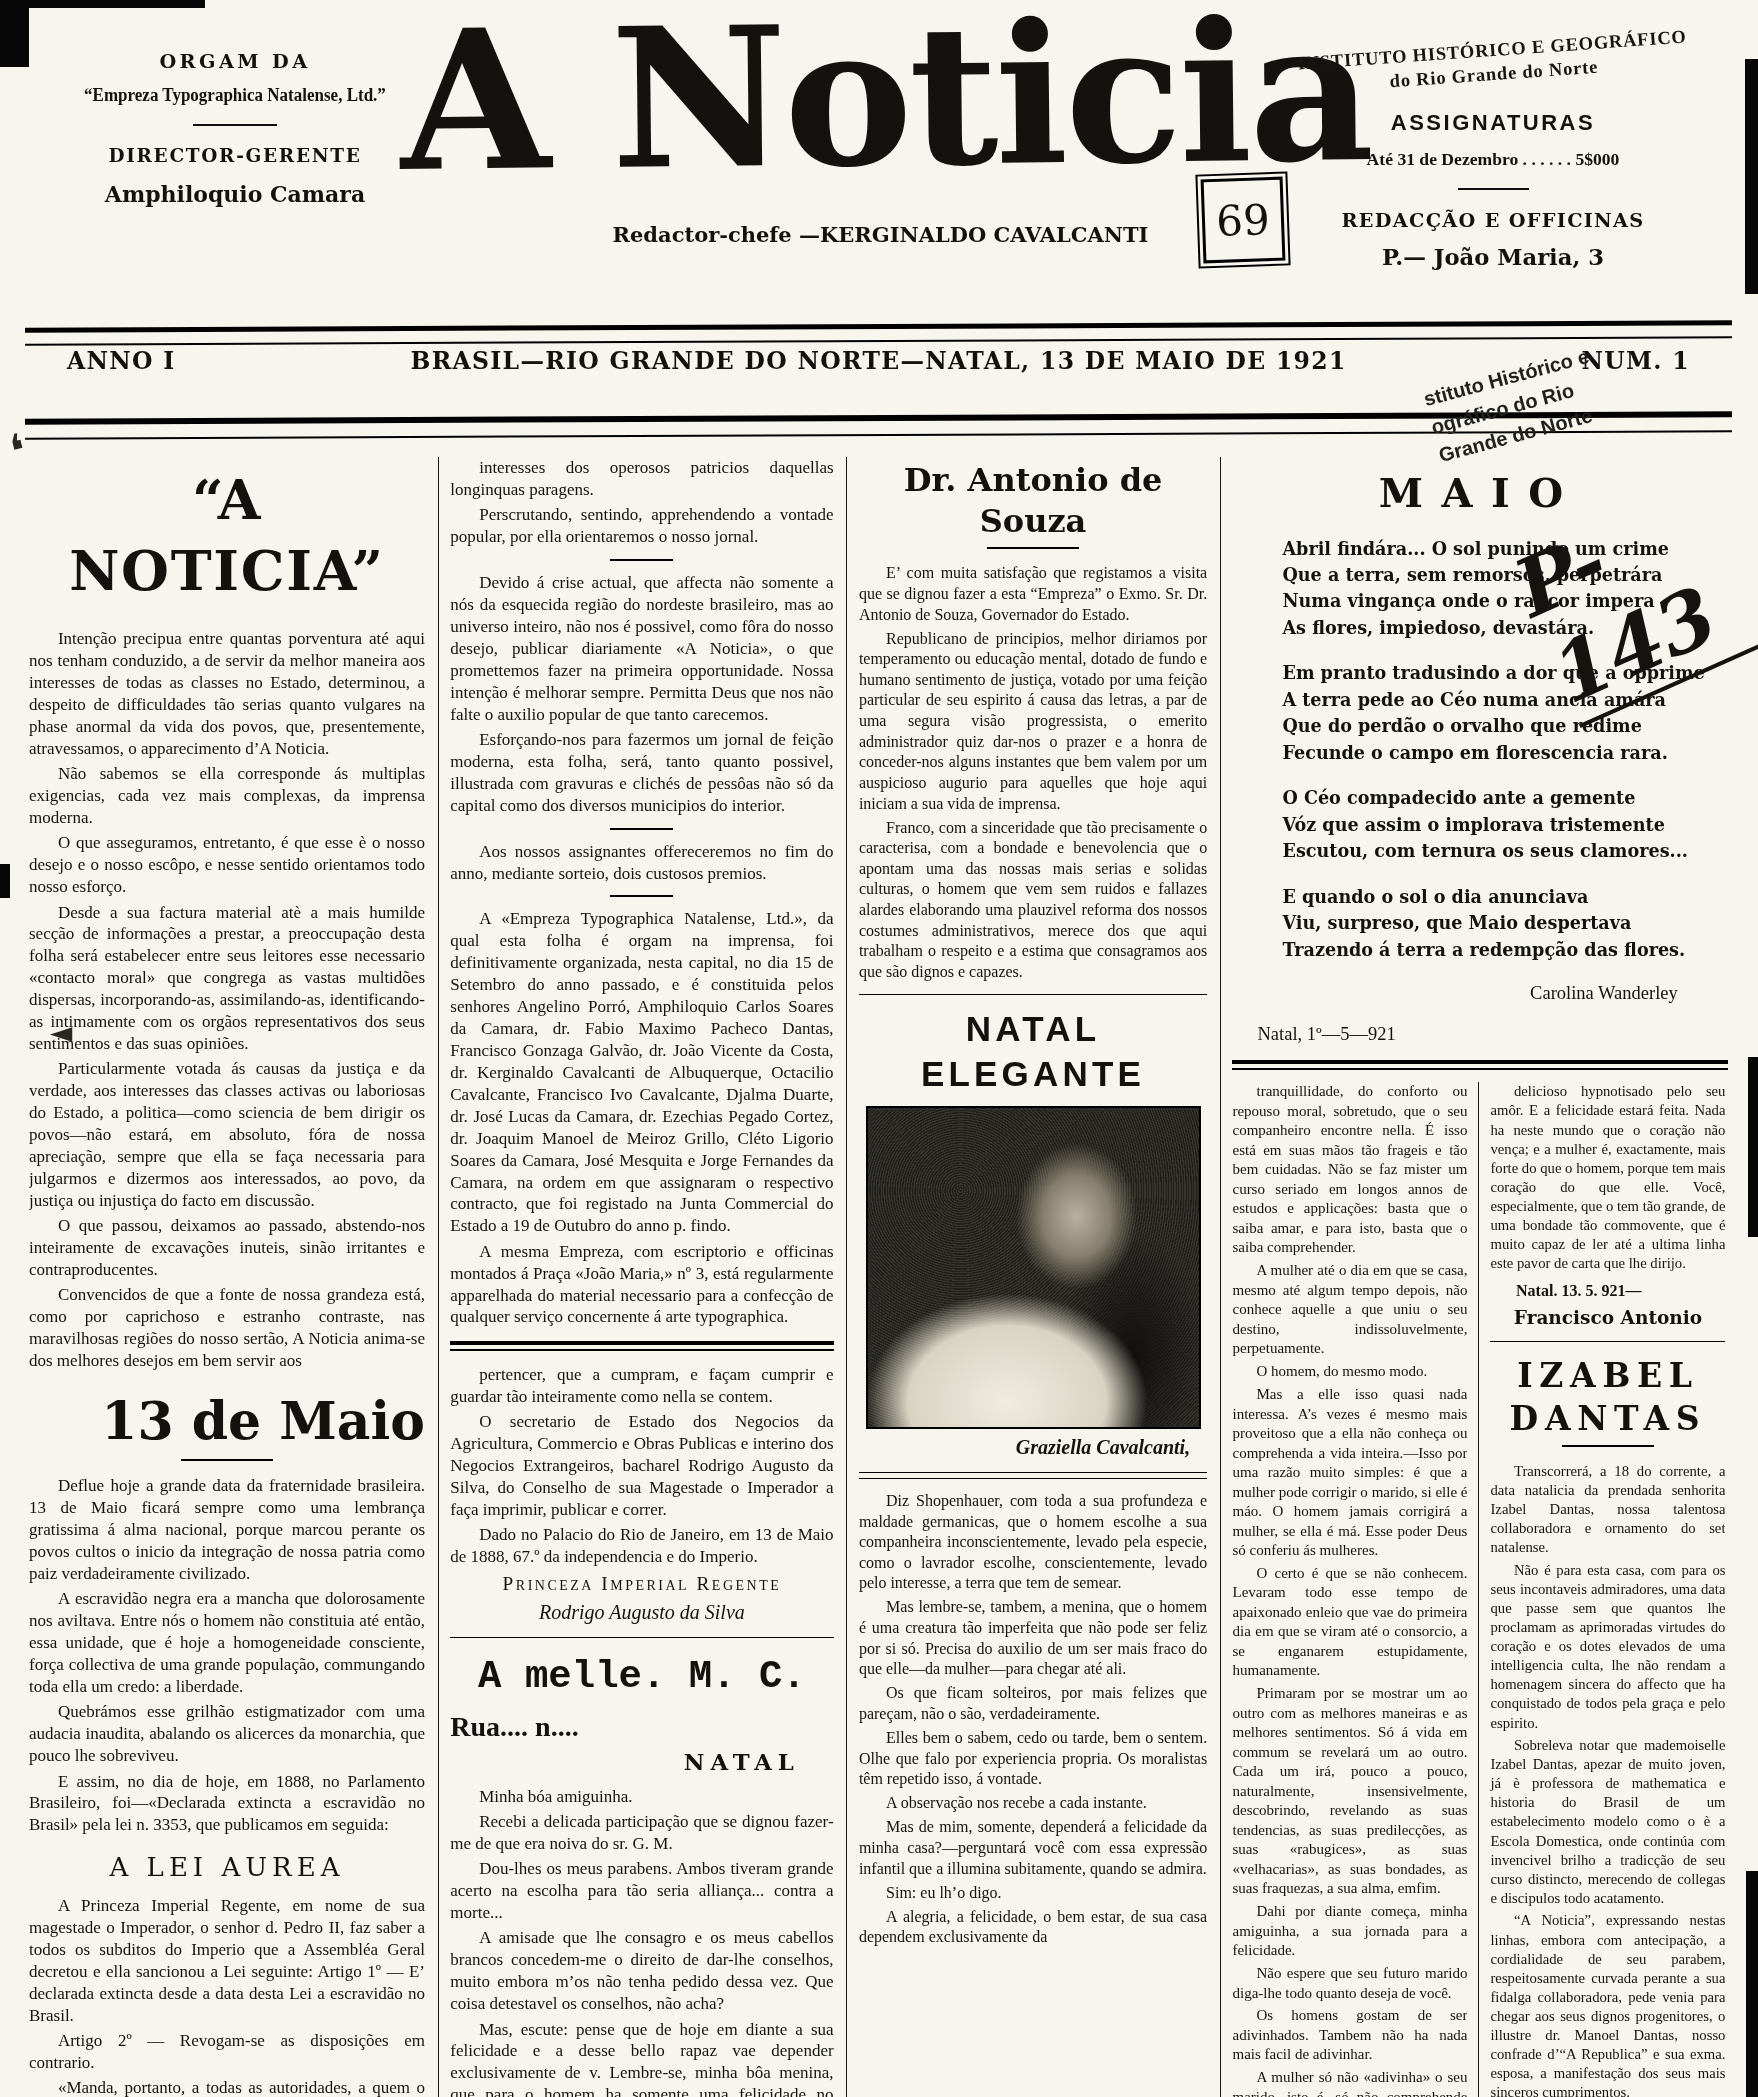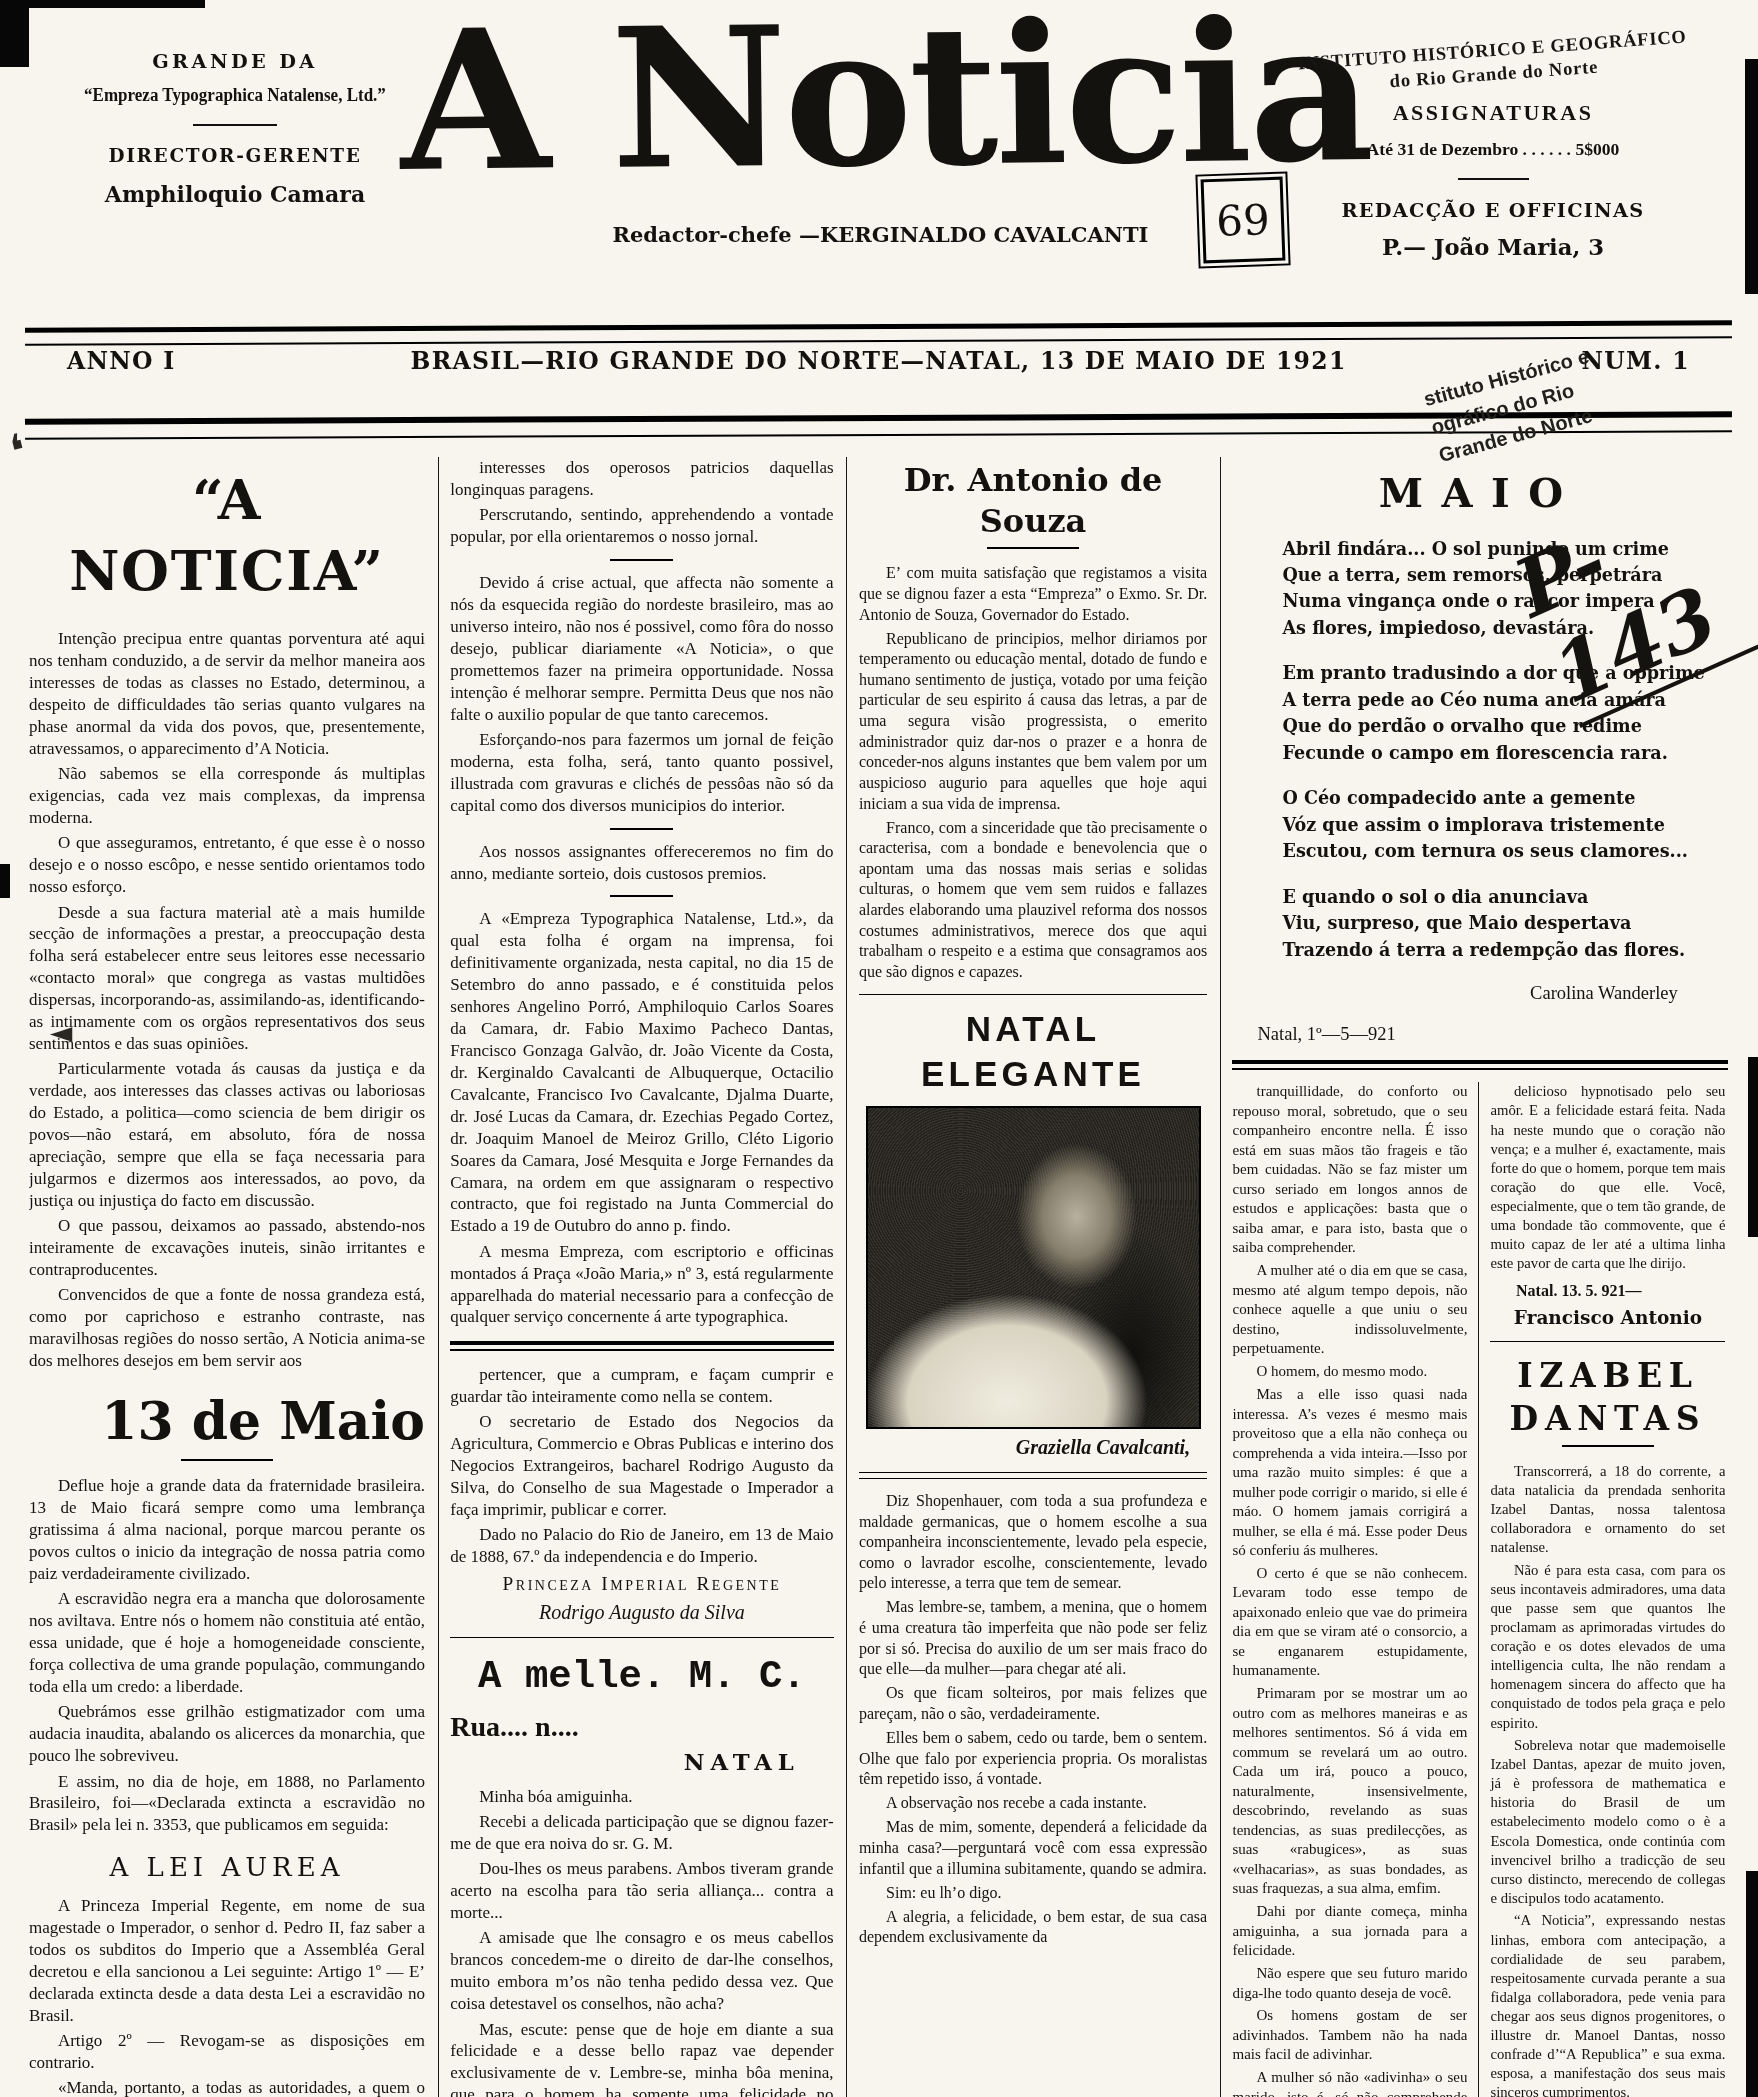--- a/index.html
+++ b/index.html
@@ -13,21 +13,21 @@
   .mh-dirlabel{font-size:18.5px;font-weight:bold;letter-spacing:1.7px;font-family:"DejaVu Serif",serif;}
   .mh-dirname{font-size:22px;font-weight:bold;margin-top:14.3px;font-family:"DejaVu Serif",serif;}
   .mh-title{position:absolute;left:361px;top:-4.2px;width:1049px;text-align:center;
             font-family:"DejaVu Serif",serif;font-weight:bold;font-size:193px;line-height:1.05;
             transform:rotate(-0.6deg);letter-spacing:-3.4px;}
   .mh-redactor{position:absolute;left:566px;top:222px;width:629px;text-align:center;
             font-size:21px;font-weight:bold;font-family:"DejaVu Serif",serif;}
   .mh-right{position:absolute;left:1258px;top:38px;width:470px;text-align:center;}
   .mh-stamp{transform:rotate(-4deg);font-weight:bold;font-size:18.5px;line-height:1.3;color:#181613;
             font-family:"Liberation Serif",serif;letter-spacing:0.8px;}
-  .mh-subs{font-size:22px;font-weight:bold;letter-spacing:2.5px;margin-top:14px;font-family:Liberation Serif, serif;}
+  .mh-subs{font-size:22px;font-weight:bold;letter-spacing:2.5px;margin-top:24px;font-family:Liberation Sans, sans-serif;}
   .mh-subsline{font-size:17.6px;font-weight:bold;margin-top:12.6px;}
   .mh-sep2{width:71px;border-top:2.5px solid #111;margin:18.5px auto;}
   .mh-office{font-size:19.3px;font-weight:bold;letter-spacing:1.3px;font-family:"DejaVu Serif",serif;}
   .mh-address{font-size:22.7px;font-weight:bold;margin-top:12.6px;font-family:"DejaVu Serif",serif;}
   .stampnum{position:absolute;left:1202px;top:178px;width:76px;height:78px;border:3.8px solid #000;
             outline:2.1px solid #000;outline-offset:3.4px;display:flex;align-items:center;justify-content:center;
             font-size:42px;transform:rotate(-2deg);font-family:"DejaVu Serif",serif;}
   
   .band1{position:absolute;left:25px;top:324px;width:1707px;height:11px;
          border-top:5.5px solid #000;border-bottom:2.5px solid #000;transform:rotate(-0.25deg);}
@@ -96,21 +96,21 @@
           border-bottom:4.2px solid #15130f;padding-bottom:2.5px;}
   .edge{position:absolute;background:#070707;}
   .pen{position:absolute;color:#2a2722;font-family:"DejaVu Serif",serif;}
 </style>
 </head>
 <body>
 
 <div id="page">
 
   <div class="mh-left">
-    <div class="mh-organ">GRANDE DA</div>
+    <div class="mh-organ">ORGAM DA</div>
     <div class="mh-organname">“Empreza Typographica Natalense, Ltd.”</div>
     <div class="mh-sep"></div>
     <div class="mh-dirlabel">DIRECTOR-GERENTE</div>
     <div class="mh-dirname">Amphiloquio Camara</div>
   </div>
 
   <div class="mh-title">A Noticia</div>
   <div class="mh-redactor">Redactor-chefe —KERGINALDO CAVALCANTI</div>
 
   <div class="mh-right">

